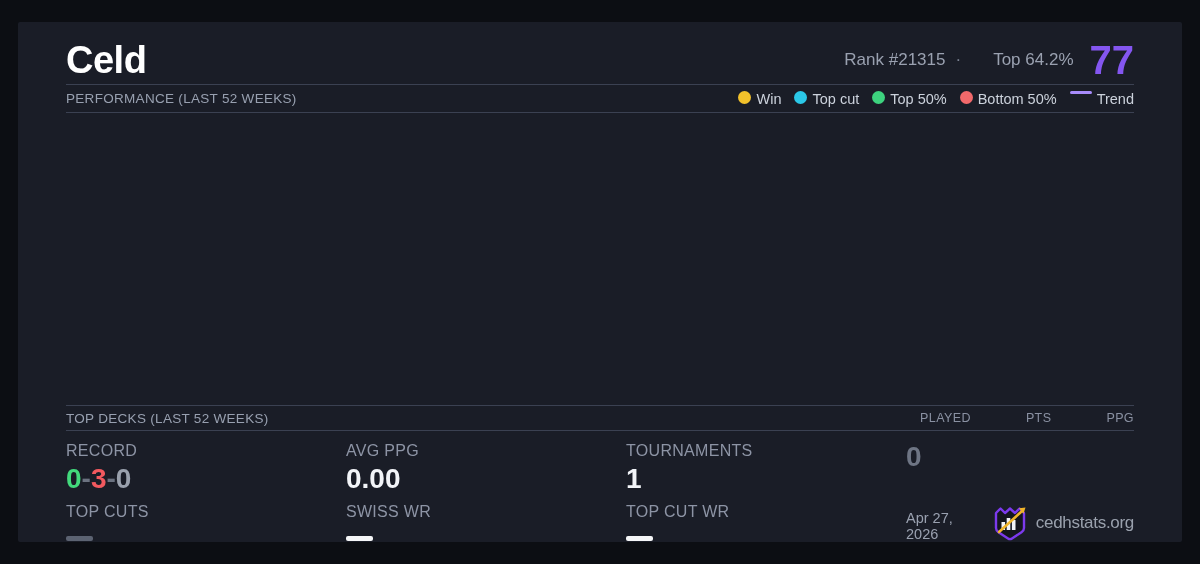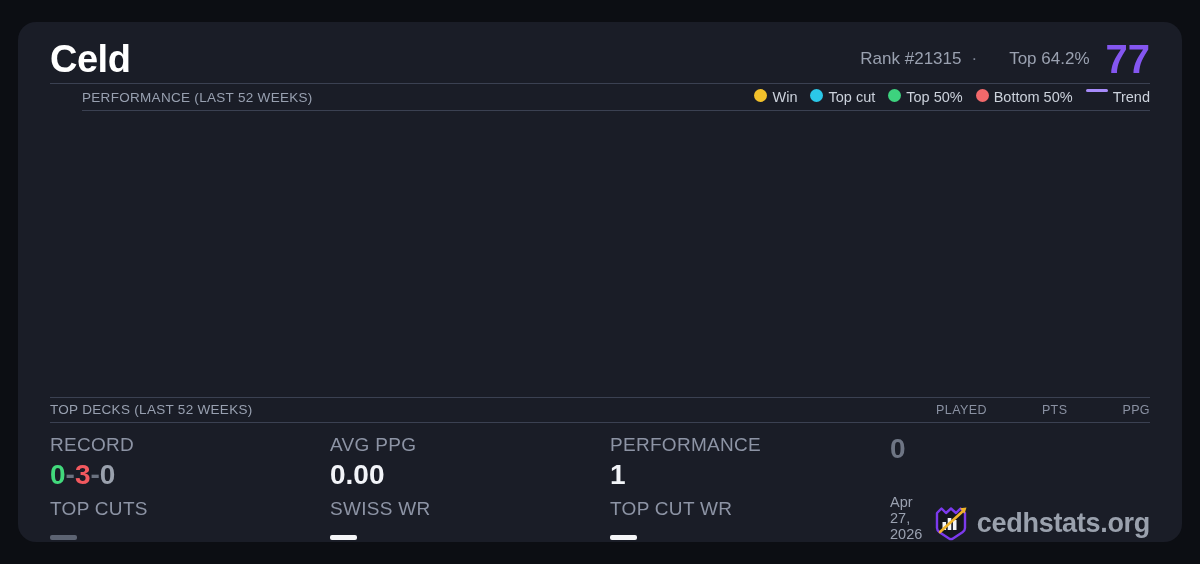--- a/index.html
+++ b/index.html
@@ -8,22 +8,22 @@
     background: #0c0e13;
     font-family: "Liberation Sans", sans-serif;
     overflow: hidden;
     position: relative;
   }
   .card {
     position: absolute;
     left: 18px; top: 22px;
     width: 1164px; height: 520px;
     background: #1a1d27;
-    border-radius: 18px;
-    padding: 0 32px;
+    border-radius: 2px;
+    padding: 0 48px;
     display: flex;
     flex-direction: column;
   }
   
   .header-row {
     display: flex;
     justify-content: space-between;
     align-items: center;
     padding-top: 14px;
     height: 63px;
@@ -49,21 +49,20 @@
     margin-left: 6px;
     line-height: 1;
   }
   
   .perf-row {
     display: flex;
     justify-content: space-between;
     align-items: center;
     height: 28px;
     border-bottom: 1px solid #3b4152;
-    margin-left: 32px;
   }
   .section-title {
     font-size: 13.5px;
     color: #98a0b0;
     letter-spacing: 0.3px;
   }
   .legend {
     display: flex;
     align-items: center;
     gap: 13px;
@@ -107,21 +106,21 @@
   }
   
   .stats-grid {
     display: grid;
     grid-template-columns: 280px 280px 280px 1fr;
     padding-top: 11px;
     row-gap: 9px;
     flex: 1;
   }
   .stat-label {
-    font-size: 19px;
+    font-size: 16px;
     color: #8d94a5;
     letter-spacing: 0.3px;
     margin-bottom: 4px;
   }
   .stat-value {
     font-size: 28px;
     font-weight: 700;
     color: #f2f4f8;
     line-height: 1.05;
   }
@@ -146,22 +145,22 @@
     gap: 5px;
     margin-top: -4px;
   }
   .footer-date { font-size: 14.5px; color: #9aa1b0; }
   .brand-row {
     display: flex;
     align-items: center;
     gap: 8px;
   }
   .brand-text {
-    font-size: 27px;
-    font-weight: 700;
+    font-size: 17px;
+    font-weight: 400;
     color: #9aa1ad;
     letter-spacing: -0.3px;
   }
   .brand-logo { width: 36px; height: 38px; }
 </style>
 </head>
 <body>
 
 <div class="card">
 
@@ -220,21 +219,21 @@
         <span class="rec-win">0</span><span class="rec-sep">-</span><span class="rec-loss">3</span><span class="rec-sep">-</span><span class="rec-draw">0</span>
       </div>
     </div>
 
     <div class="stat-cell">
       <div class="stat-label">AVG PPG</div>
       <div class="stat-value">0.00</div>
     </div>
 
     <div class="stat-cell">
-      <div class="stat-label">PERFORMANCE</div>
+      <div class="stat-label">TOURNAMENTS</div>
       <div class="stat-value">1</div>
     </div>
 
     <div class="stat-cell">
       <div class="stat-value dim">0</div>
     </div>
 
     <div class="stat-cell">
       <div class="stat-label">TOP CUTS</div>
       <div class="dash dash-grey"></div>

